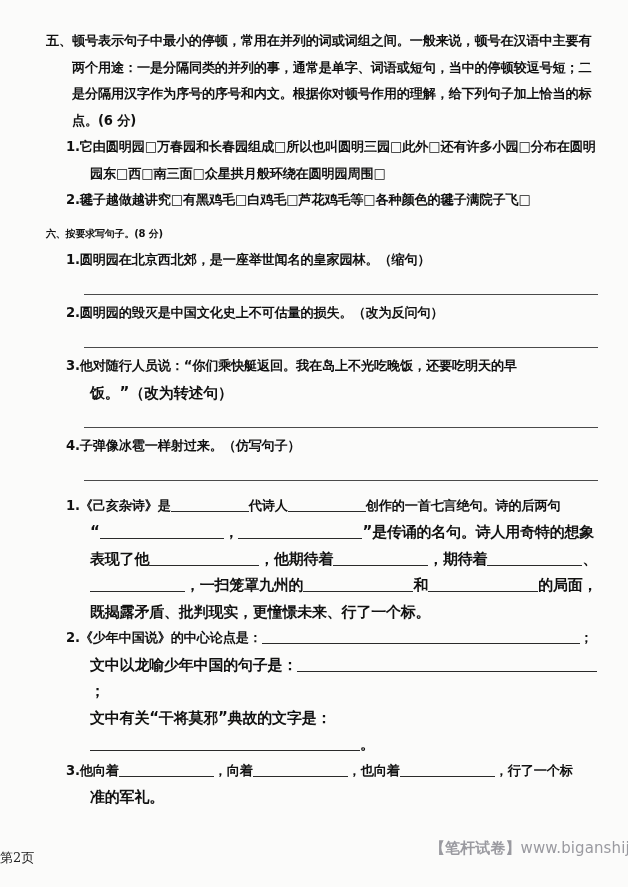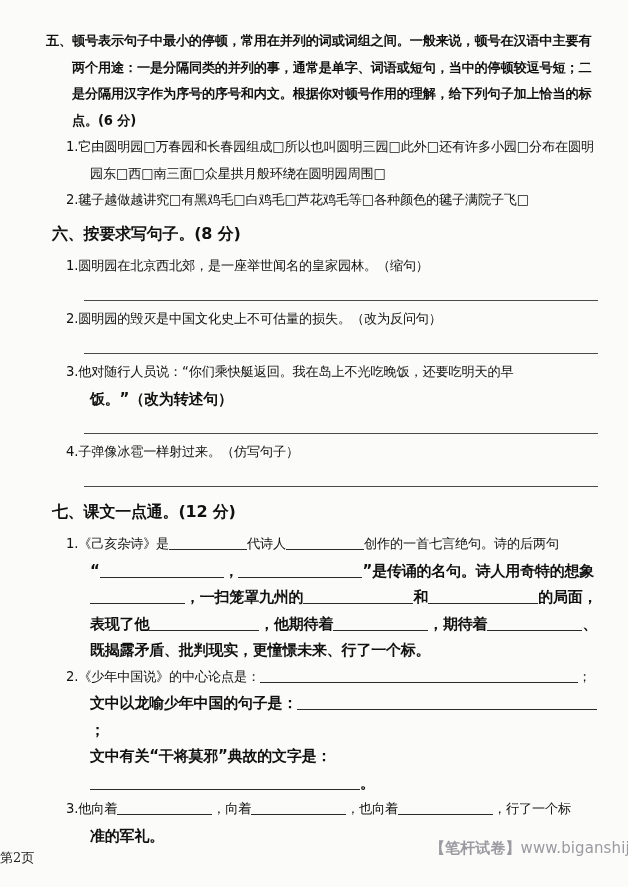--- a/index.html
+++ b/index.html
@@ -25,37 +25,37 @@
   .content {
     position: absolute;
     left: 46px;
     top: 28px;
     width: 552px;
   }
 
   
   .sec-head {
     font-weight: bold;
-    font-size: 16px;
+    font-size: 10px;
     line-height: 26.5px;
     letter-spacing: -0.2px;
     text-indent: 0;
-    margin: 6px;
+    margin: 0;
   }
   .sec-head-wrap {
     font-weight: bold;
     font-size: 13.2px;
     line-height: 26.5px;
     letter-spacing: -0.2px;
     margin: 0;
     padding-left: 26px;
     text-indent: -26px;
   }
   .item {
-    font-weight: normal;
+    font-weight: bold;
     font-size: 13.2px;
     line-height: 26.5px;
     letter-spacing: -0.2px;
     margin: 0;
     padding-left: 44px;
     text-indent: -24px;
   }
   .item-cont {
     font-weight: bold;
     font-size: 15px;
@@ -141,29 +141,28 @@
 
       <p class="item"><span>3.</span><span>他对随行人员说：“你们乘快艇返回。我在岛上不光吃晚饭，还要吃明天的早</span></p>
       <p class="item-cont">饭。”（改为转述句）</p>
       <div class="ruled"></div>
 
       <p class="item"><span>4.</span><span>子弹像冰雹一样射过来。（仿写句子）</span></p>
       <div class="ruled"></div>
     </div>
 
     <div style="margin-top:7px">
-      <p class="sec-head"><span>七、</span><span>课文一点通。</span><span>(12 分)</span></p>
 
       <p class="item"><span>1.</span><span>《己亥杂诗》是</span><span class="blank b-m"></span><span>代诗人</span><span class="blank b-m"></span><span>创作的一首七言绝句。诗的后两句</span></p>
 
       <p class="item-cont"><span>“</span><span class="blank b-q"></span><span>，</span><span class="blank b-q"></span><span>”是传诵的名句。诗人用奇特的想象</span></p>
 
+      <p class="item-cont"><span>表现了他</span><span class="blank b-xl"></span><span>，他期待着</span><span class="blank b-l"></span><span>，期待着</span><span class="blank b-l"></span><span>、</span></p>
+
       <p class="item-cont"><span class="blank b-l"></span><span>，一扫笼罩九州的</span><span class="blank b-xl"></span><span>和</span><span class="blank b-xl"></span><span>的局面，</span></p>
-
-      <p class="item-cont"><span>表现了他</span><span class="blank b-xl"></span><span>，他期待着</span><span class="blank b-l"></span><span>，期待着</span><span class="blank b-l"></span><span>、</span></p>
 
       <p class="item-cont">既揭露矛盾、批判现实，更憧憬未来、行了一个标。</p>
 
       <p class="item"><span>2.</span><span>《少年中国说》的中心论点是：</span><span class="blank b-fill-1"></span><span>；</span></p>
 
       <p class="item-cont"><span>文中以龙喻少年中国的句子是：</span><span class="blank b-fill-2"></span><span>；</span></p>
 
       <p class="item-cont"><span>文中有关“干将莫邪”典故的文字是：</span><span class="blank b-fill-3"></span><span>。</span></p>
 
       <p class="item"><span>3.</span><span>他向着</span><span class="blank b-l"></span><span>，向着</span><span class="blank b-l"></span><span>，也向着</span><span class="blank b-l"></span><span>，行了一个标</span></p>

